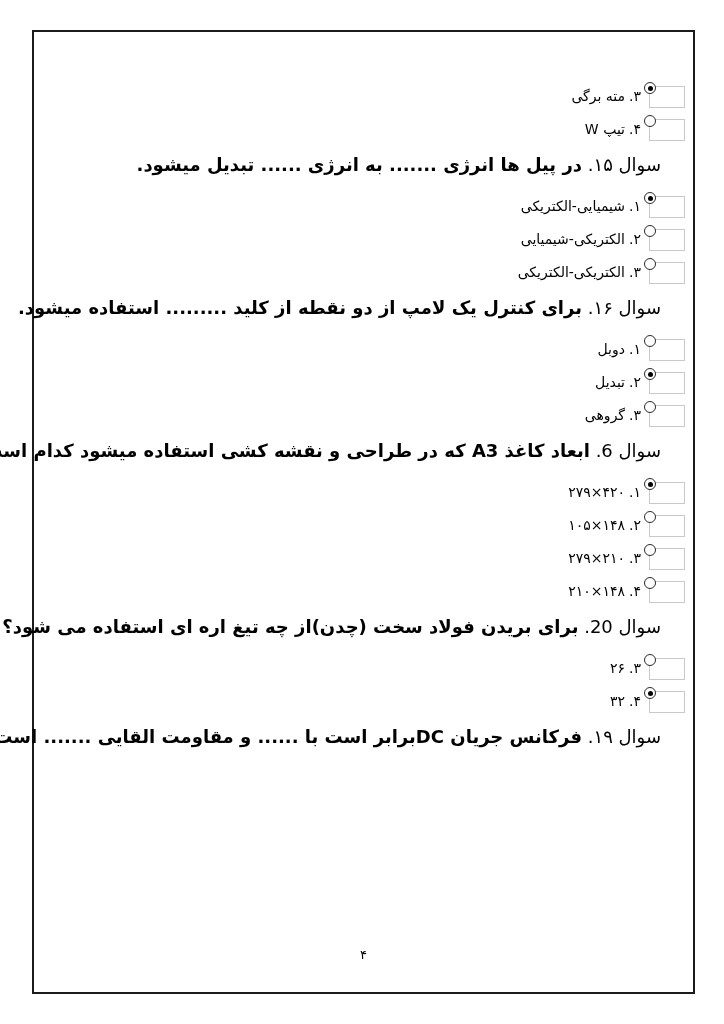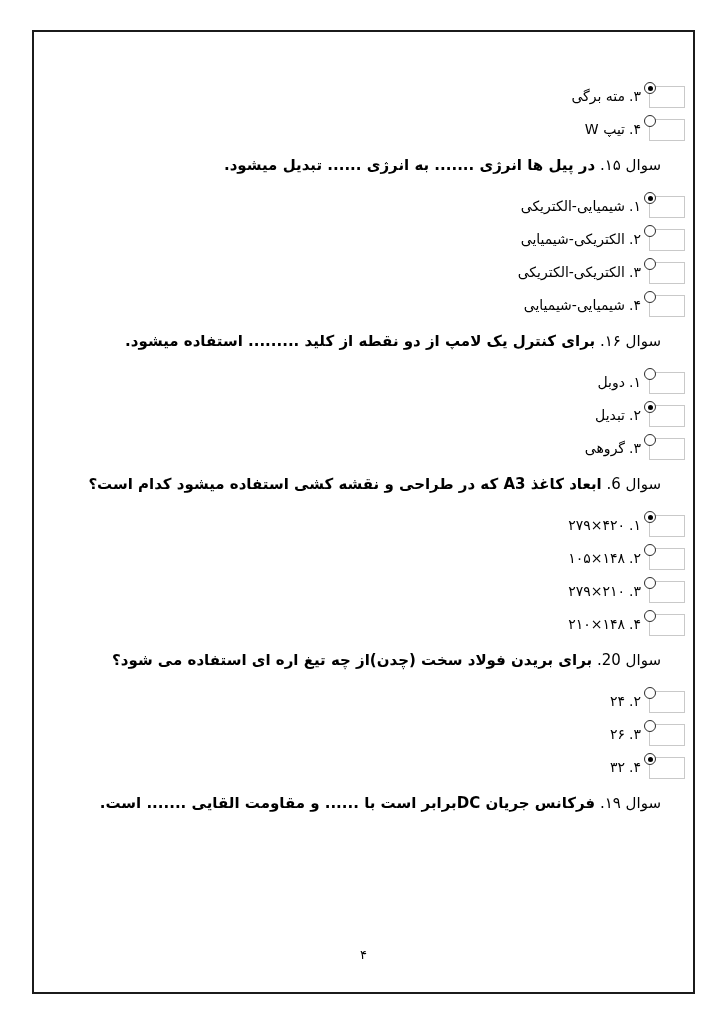--- a/index.html
+++ b/index.html
@@ -1,20 +1,20 @@
 <!DOCTYPE html>
 <html lang="fa" dir="rtl"><head>
 <meta charset="utf-8">
 <style>
   html,body{margin:0;padding:0;background:#ffffff;}
   body{width:724px;height:1024px;overflow:hidden;font-family:"DejaVu Sans",sans-serif;color:#000;}
   .page{position:relative;width:724px;height:1024px;background:#fff;}
   .frame{position:absolute;left:32px;top:30px;right:29px;bottom:30px;border:2px solid #1b1b1b;}
   .content{direction:rtl;padding:50px 8px 0 40px;}
-  .q-line{direction:rtl;text-align:right;padding-left:0;padding-right:24px;font-size:15px;line-height:22px;margin:6px 0 16px 0;white-space:nowrap;}
+  .q-line{direction:rtl;text-align:right;padding-left:0;padding-right:24px;font-size:18px;line-height:22px;margin:6px 0 16px 0;white-space:nowrap;}
   .q-prefix{font-weight:400;}
   .q-text{font-weight:700;}
   .opt-row{display:flex;direction:rtl;align-items:flex-start;height:33px;}
   .radio-box{position:relative;flex:0 0 auto;width:34px;height:20px;margin-top:4px;border:1px solid #c9c9c9;background:#fff;}
   .radio-circle{position:absolute;left:-6px;top:-5px;box-sizing:border-box;width:12px;height:12px;border:1px solid #2b2b2b;border-radius:50%;background:#fff;}
   .radio-circle.selected::after{content:"";position:absolute;left:50%;top:50%;width:5px;height:5px;margin:-2.5px 0 0 -2.5px;background:#000;border-radius:50%;}
   .opt-label{margin-right:8px;padding-top:4px;font-size:14px;line-height:20px;white-space:nowrap;}
   .opt-num{display:inline-block;}
   .opt-text{display:inline-block;margin-right:4px;}
   .page-num{position:absolute;top:915px;left:0;right:0;text-align:center;font-size:13px;}
@@ -52,26 +52,20 @@
           <span class="radio-box">
               <span class="radio-circle"></span>
             </span>
           <span class="opt-label"><span class="opt-num">۲.</span><span class="opt-text">الکتریکی-شیمیایی</span></span>
         </div>
         <div class="opt-row">
           <span class="radio-box">
               <span class="radio-circle"></span>
             </span>
           <span class="opt-label"><span class="opt-num">۳.</span><span class="opt-text">الکتریکی-الکتریکی</span></span>
-        </div>
-        <div class="opt-row">
-          <span class="radio-box">
-              <span class="radio-circle"></span>
-            </span>
-          <span class="opt-label"><span class="opt-num">۴.</span><span class="opt-text">شیمیایی-شیمیایی</span></span>
         </div>
       </div>
 
       <div class="question">
         <div class="q-line"><span class="q-prefix">سوال ۱۶.</span> <span class="q-text">برای کنترل یک لامپ از دو نقطه از کلید ......... استفاده میشود.</span></div>
         <div class="opt-row">
           <span class="radio-box">
               <span class="radio-circle"></span>
             </span>
           <span class="opt-label"><span class="opt-num">۱.</span><span class="opt-text">دوبل</span></span>
@@ -117,26 +111,20 @@
           <span class="opt-label"><span class="opt-num">۴.</span><span class="opt-text" dir="ltr">۲۱۰×۱۴۸</span></span>
         </div>
       </div>
 
       <div class="question">
         <div class="q-line"><span class="q-prefix">سوال 20.</span> <span class="q-text">برای بریدن فولاد سخت (چدن)از چه تیغ اره ای استفاده می شود؟</span></div>
         <div class="opt-row">
           <span class="radio-box">
               <span class="radio-circle"></span>
             </span>
-          <span class="opt-label"><span class="opt-num">۲.</span><span class="opt-text">۲۴</span></span>
-        </div>
-        <div class="opt-row">
-          <span class="radio-box">
-              <span class="radio-circle"></span>
-            </span>
           <span class="opt-label"><span class="opt-num">۳.</span><span class="opt-text">۲۶</span></span>
         </div>
         <div class="opt-row">
           <span class="radio-box">
               <span class="radio-circle selected"></span>
             </span>
           <span class="opt-label"><span class="opt-num">۴.</span><span class="opt-text">۳۲</span></span>
         </div>
       </div>
 

